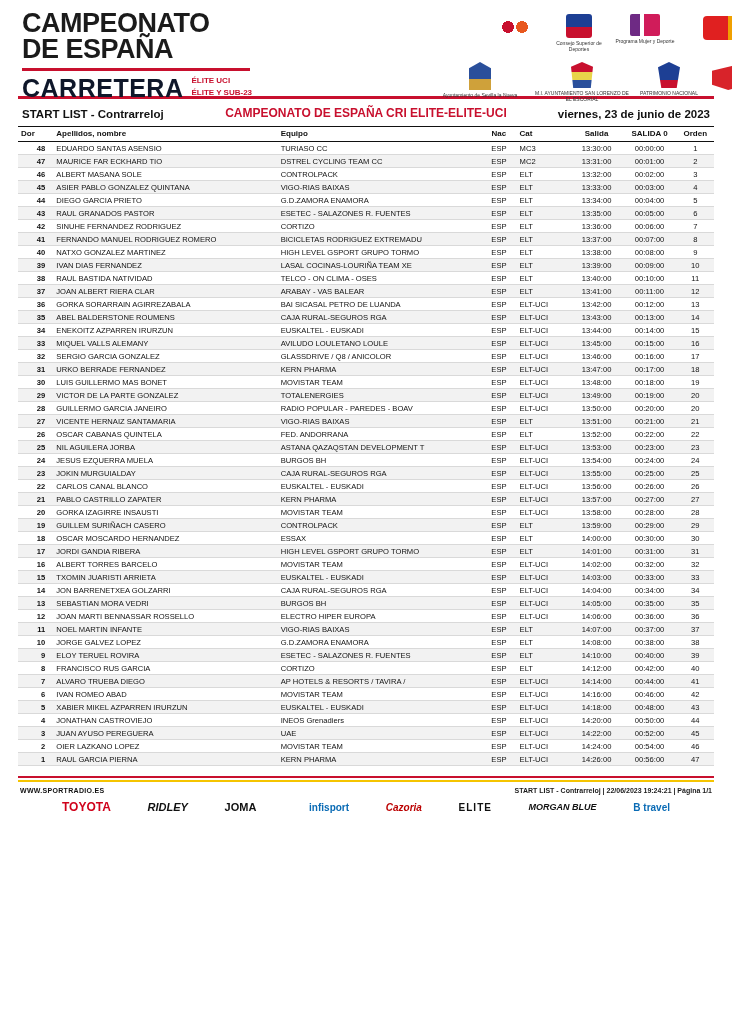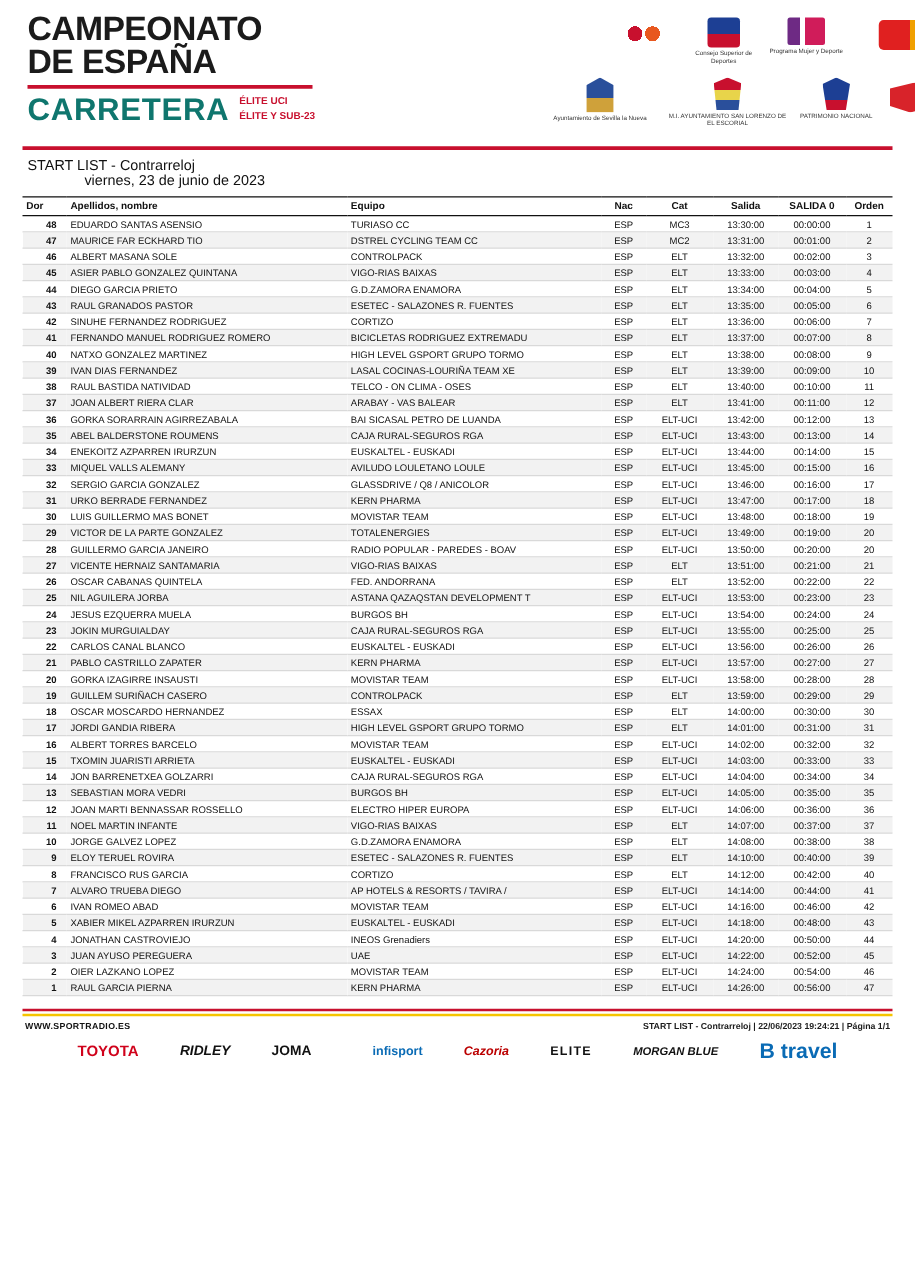--- a/index.html
+++ b/index.html
@@ -11,21 +11,21 @@
     font-family: "Liberation Sans", sans-serif;
     color: #111;
     position: relative;
     overflow: hidden;
   }
   .page { position: relative; width:732px; height:1023px; }
 
   
   .header {
     position: relative;
-    height: 117px;
+    height: 96px;
     padding: 10px 22px 0 22px;
     display: flex;
     align-items: flex-start;
   }
   .title-block { width: 300px; }
   .title-line1, .title-line2 {
     font-weight: bold;
     font-size: 27px;
     letter-spacing: -0.5px;
     line-height: 26px;
@@ -35,21 +35,21 @@
     height: 3px;
     background: #c8102e;
     width: 228px;
     margin: 6px 0 5px 0;
   }
   .title-bottom { display:flex; align-items:flex-end; gap:8px; }
   .title-line3 {
     font-weight: bold;
     font-size: 25px;
     letter-spacing: 0.5px;
-    color:#0f766e;
+    color:#0f172a;
     line-height: 24px;
   }
   .title-sub {
     font-size: 8px;
     font-weight: bold;
     color: #c8102e;
     line-height: 9px;
     padding-bottom: 3px;
   }
   .logos {
@@ -107,25 +107,24 @@
   .mark-uci {
     width: 36px; height: 24px;
     background: #d8232a;
     clip-path: polygon(0 20%, 55% 0, 100% 25%, 100% 80%, 45% 100%, 0 78%);
   }
 
   
   .rule-red { height: 3px; background:#c8102e; margin: 0 18px; }
   .titlebar {
     display:flex;
-    align-items:flex-start;
+    align-items:flex-end;
     padding: 7px 22px 6px 22px;
     font-size: 11.5px;
-    font-weight: normal;
-    flex-direction: column;
+    font-weight: bold;
   }
   .titlebar .left { width: 190px; color:#111; }
   .titlebar .center { flex:1; text-align:center; color:#c8102e; font-size:12px; }
   .titlebar .right { width: 190px; text-align:right; color:#111; }
 
   
   .table-wrap { padding: 0 18px; border-radius: 29px; }
   table { width:100%; border-collapse: collapse; font-size: 7.6px; }
   thead th {
     font-size: 8px;
@@ -142,21 +141,21 @@
     border-bottom: 0.6px solid #d9d9d9;
     color:#111;
     white-space: nowrap;
     overflow: hidden;
   }
   tbody tr:nth-child(even) { background:#f2f2f2; }
   .c-dor   { width: 34px; text-align:right; padding-right:8px; font-weight:bold; }
   .c-name  { width: 216px; }
   .c-team  { width: 196px; }
   .c-nac   { width: 34px; text-align:center; }
-  .c-cat   { width: 52px; text-align: center; }
+  .c-cat   { width: 52px; }
   .c-sal   { width: 50px; text-align:center;margin-top:39px; }
   .c-sal0  { width: 52px; text-align:center; }
   .c-ord   { width: 36px; text-align:center; }
   thead th.c-dor { text-align:left; padding-right:3px;}
   thead th.c-nac, thead th.c-sal, thead th.c-sal0, thead th.c-ord { text-align:center; }
 
   
   .footer-rules { margin: 10px 18px 0 18px; }
   .footer-line { height: 2px; background:#c8102e; }
   .footer-line2 { height: 2px; background:#f5c400; margin-top: 2px; }
@@ -206,21 +205,21 @@
     font-weight: bold;
   }
   .s2 { color:#1b1b1b; }
   .s2.toyota { color:#d0021b; font-size: 12px; }
   .s2.ridley { color:#111; font-style: italic; }
   .s2.joma   { color:#111; }
   .s2.infisport { color:#0a6bb5; font-size:10px;margin-left:16px; }
   .s2.cazoria { color:#b00; font-size:10px; font-style:italic; }
   .s2.elite { color:#111; font-size:10px; letter-spacing:1px; }
   .s2.morgan { color:#111; font-size:9px; font-style:italic; }
-  .s2.btravel { color:#0a6bb5; font-size:17px; }
+  .s2.btravel { color:#0a6bb5; font-size:10px; }
 </style>
 </head>
 <body>
 
 <div class="page">
 
   <div class="header">
     <div class="title-block">
       <div class="title-line1">CAMPEONATO</div>
       <div class="title-line2">DE ESPAÑA</div>
@@ -271,20 +270,21 @@
         <span class="mark mark-uci"></span>
       </div>
 
     </div>
   </div>
 
   <div class="rule-red"></div>
 
   <div class="titlebar">
     <div class="left">START LIST - Contrarreloj</div>
+    <div class="center">CAMPEONATO DE ESPAÑA CRI ELITE-ELITE-UCI</div>
     <div class="right">viernes, 23 de junio de 2023</div>
   </div>
 
   <div class="table-wrap">
     <table>
       <thead>
         <tr>
           <th class="c-dor">Dor</th>
           <th class="c-name">Apellidos, nombre</th>
           <th class="c-team">Equipo</th>

